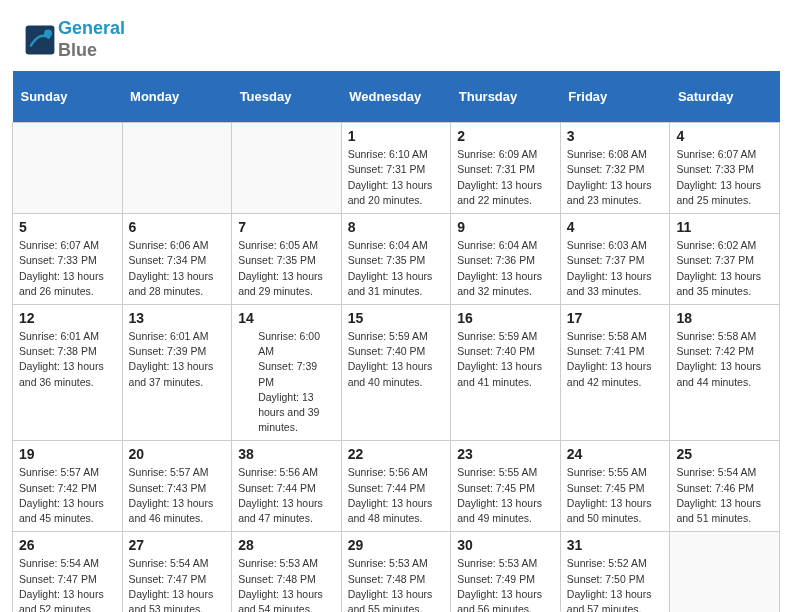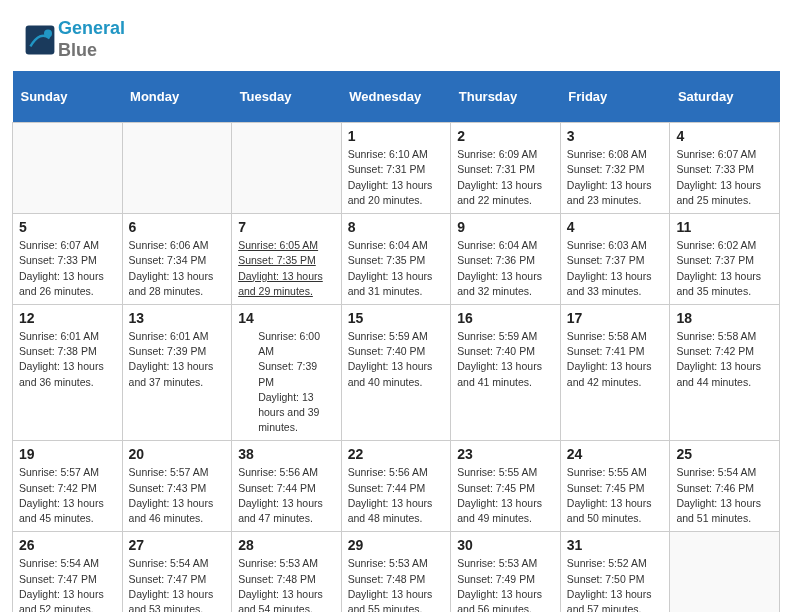--- a/index.html
+++ b/index.html
@@ -158,21 +158,21 @@
 Daylight: 13 hours and 26 minutes.</div>
             </td>
             <td class="day-cell">
               <div class="day-num">6</div>
               <div class="day-info" style="white-space: pre-line;">Sunrise: 6:06 AM
 Sunset: 7:34 PM
 Daylight: 13 hours and 28 minutes.</div>
             </td>
             <td class="day-cell">
               <div class="day-num">7</div>
-              <div class="day-info" style="white-space: pre-line; text-decoration: underline;">Sunrise: 6:05 AM
+              <div class="day-info" style="white-space: pre-line;">Sunrise: 6:05 AM
 Sunset: 7:35 PM
 Daylight: 13 hours and 29 minutes.</div>
             </td>
             <td class="day-cell">
               <div class="day-num">8</div>
               <div class="day-info" style="white-space: pre-line;">Sunrise: 6:04 AM
 Sunset: 7:35 PM
 Daylight: 13 hours and 31 minutes.</div>
             </td>
             <td class="day-cell">

